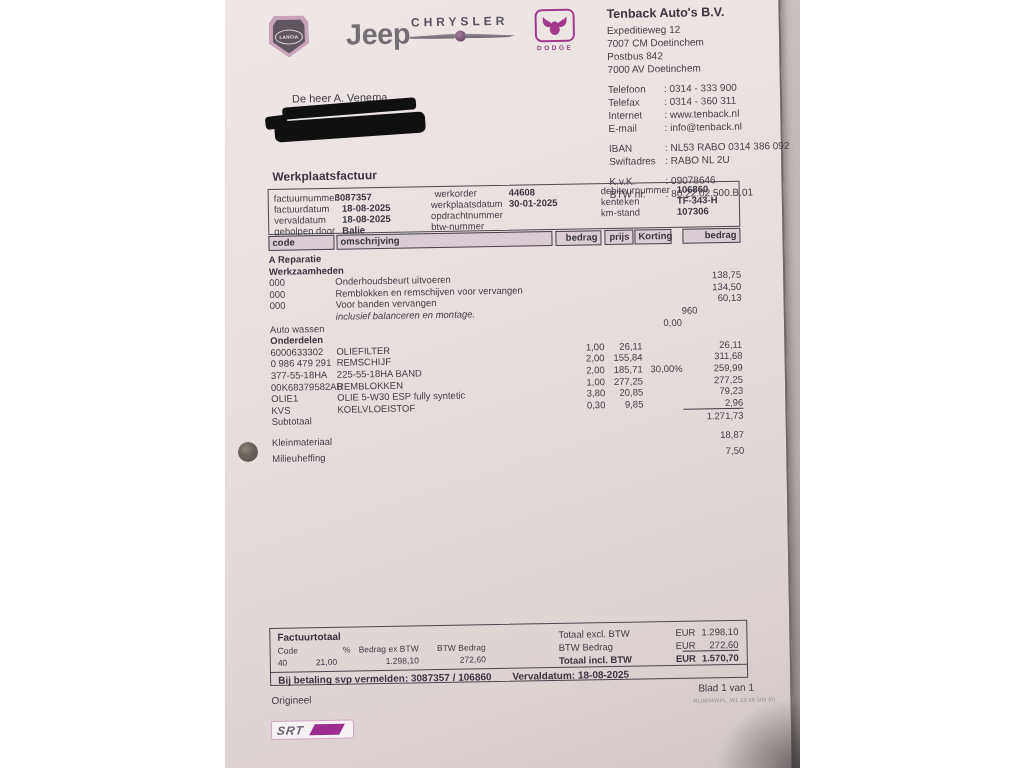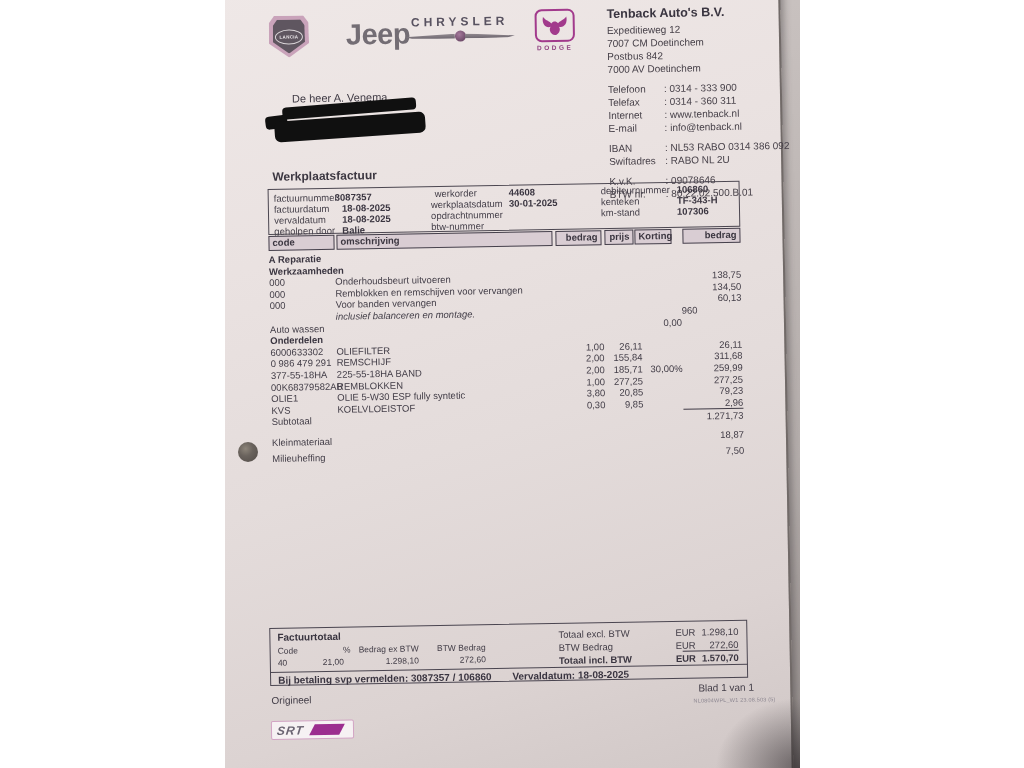--- a/index.html
+++ b/index.html
@@ -341,21 +341,21 @@
 
         <div class="abs totbox">
           <div class="title">Factuurtotaal</div>
 
           <span class="vlbl" style="left:7px;top:17px">Code</span>
           <span class="vlbl" style="left:45px;top:17px;width:35px;text-align:right">%</span>
           <span class="vlbl" style="left:82px;top:17px;width:66px;text-align:right">Bedrag ex BTW</span>
           <span class="vlbl" style="left:155px;top:17px;width:60px;text-align:right">BTW Bedrag</span>
 
           <span class="vval" style="left:7px;top:29px">40</span>
-          <span class="vval" style="left:45px;top:29px;width:35px;text-align:center">21,00</span>
+          <span class="vval" style="left:45px;top:29px;width:35px;text-align:left">21,00</span>
           <span class="vval" style="left:82px;top:29px;width:66px;text-align:right">1.298,10</span>
           <span class="vval" style="left:155px;top:29px;width:60px;text-align:right">272,60</span>
 
           <span class="sum-l" style="top:5px">Totaal excl. BTW</span>
           <span class="sum-c" style="top:5px">EUR</span>
           <span class="sum-a" style="top:5px">1.298,10</span>
 
           <span class="sum-l" style="top:18px">BTW Bedrag</span>
           <span class="sum-c" style="top:18px">EUR</span>
           <span class="sum-a uline" style="top:18px">272,60</span>

